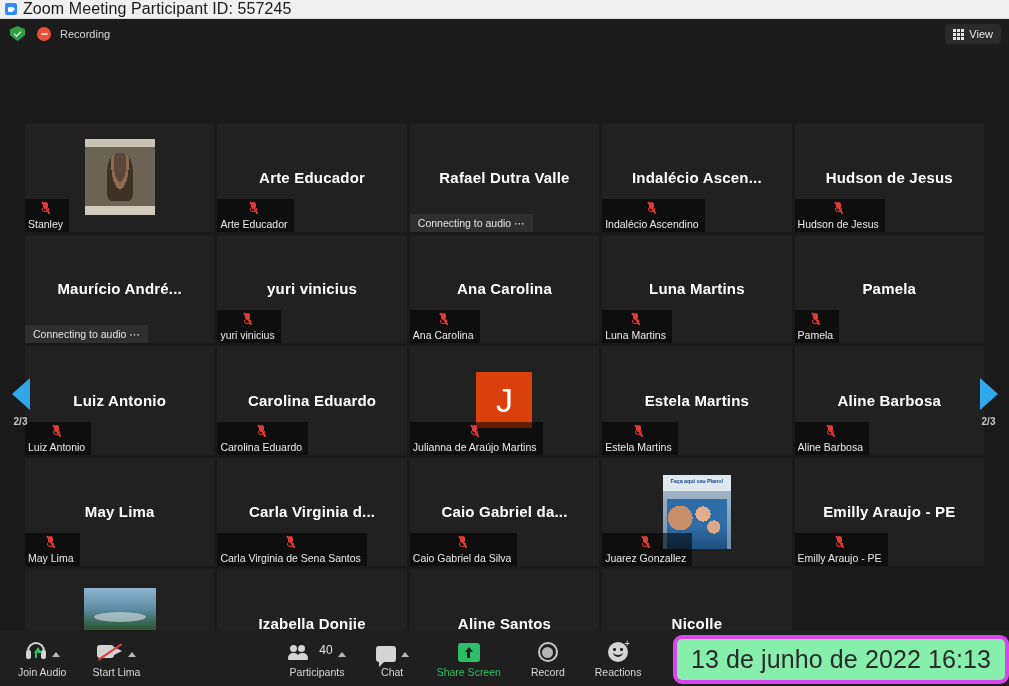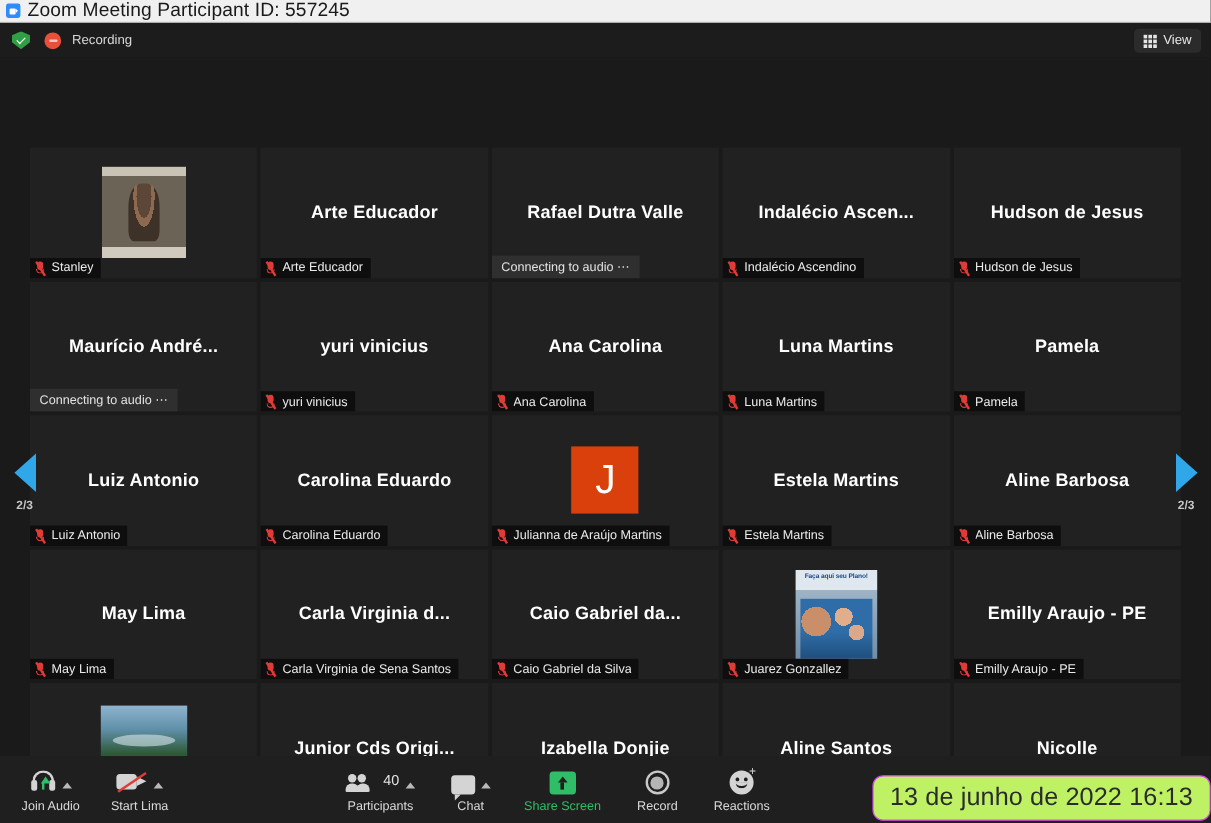--- a/index.html
+++ b/index.html
@@ -155,20 +155,21 @@
     content:"";position:absolute;left:10px;top:24px;width:52px;height:10px;
     background:rgba(230,240,245,.55);border-radius:50%;
   }
 
   .namestrip{
     position:absolute; left:0; bottom:0;
     display:flex; align-items:center; gap:4px;
     padding:2px 6px 2px 3px;
     background:rgba(0,0,0,.55);
     max-width:100%;
+    flex-direction:column;
   }
   .mic-mute{
     width:11px;height:13px;flex:none;position:relative;
   }
   .mic-mute .body{
     position:absolute;left:3px;top:1px;width:5px;height:7px;
     background:#e03b36;border-radius:2.5px;
   }
   .mic-mute .stand{
     position:absolute;left:2px;top:7.5px;width:7px;height:4px;
@@ -313,27 +314,27 @@
     position:absolute;left:5px;top:10px;width:10px;height:5px;
     border-bottom:2px solid #1f1f1f;border-radius:0 0 6px 6px;
   }
   .ico-react .plus{
     position:absolute;right:-2px;top:-3px;font-size:10px;color:#d4d4d4;line-height:1;
   }
 
   
   .date-overlay{
     position:absolute; right:0px; bottom:2px;
-    background:#bef264;
+    background:#86efac;
     border-radius:9px;
     padding:6px 14px;
-    font-size:21px; color:#2b2b2b;
+    font-size:25px; color:#2b2b2b;
     letter-spacing:.1px;
     white-space:nowrap;
-    border:1px solid #d946ef;
+    border:4px solid #d946ef;
   }
 </style>
 </head>
 <body>
 
 <div class="titlebar">
   <span class="zoom-logo"></span>
   <span class="titlebar-text">Zoom Meeting Participant ID: 557245</span>
 </div>
 
@@ -563,31 +564,20 @@
             <span class="stand"></span>
             <span class="slash"></span>
           </span>
           <span class="namestrip-text">Emilly Araujo - PE</span>
         </div>
       </div>
       <div class="tile">
         <div class="photo p-landscape"></div>
       </div>
       <div class="tile">
-        <div class="tile-name-big">Junior Cds Origi...</div>
-        <div class="namestrip">
-          <span class="mic-mute">
-            <span class="body"></span>
-            <span class="stand"></span>
-            <span class="slash"></span>
-          </span>
-          <span class="namestrip-text">Junior Cds Original</span>
-        </div>
-      </div>
-      <div class="tile">
         <div class="tile-name-big">Izabella Donjie</div>
         <div class="namestrip">
           <span class="mic-mute">
             <span class="body"></span>
             <span class="stand"></span>
             <span class="slash"></span>
           </span>
           <span class="namestrip-text">Izabella Donjie</span>
         </div>
       </div>

